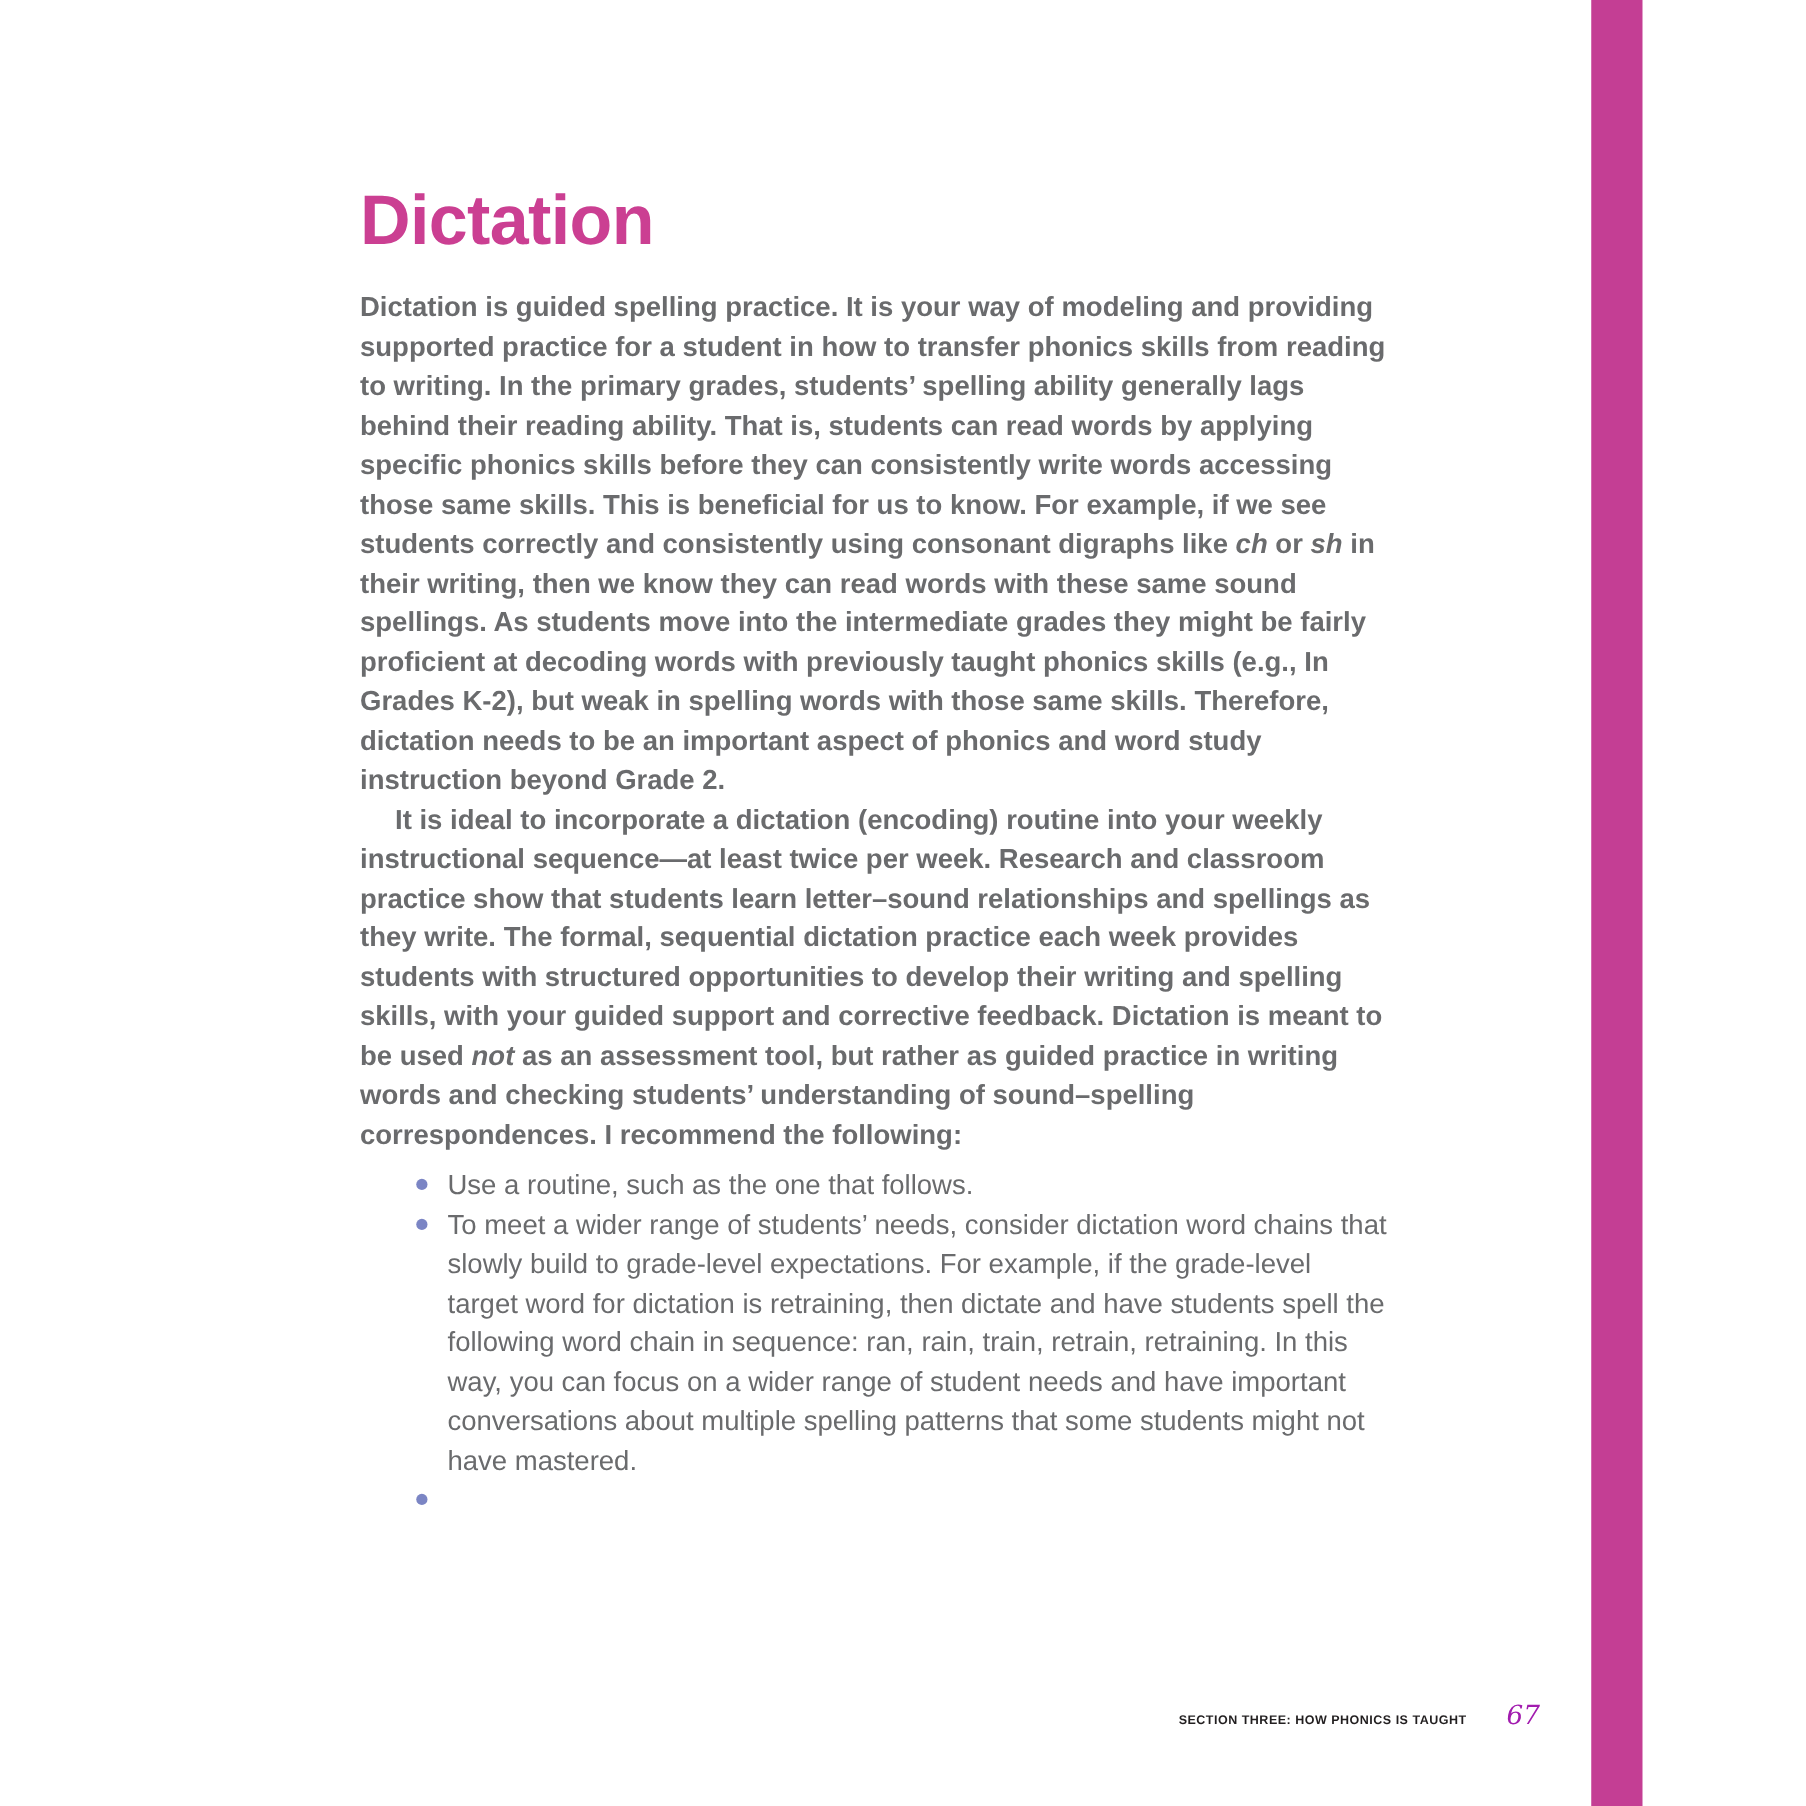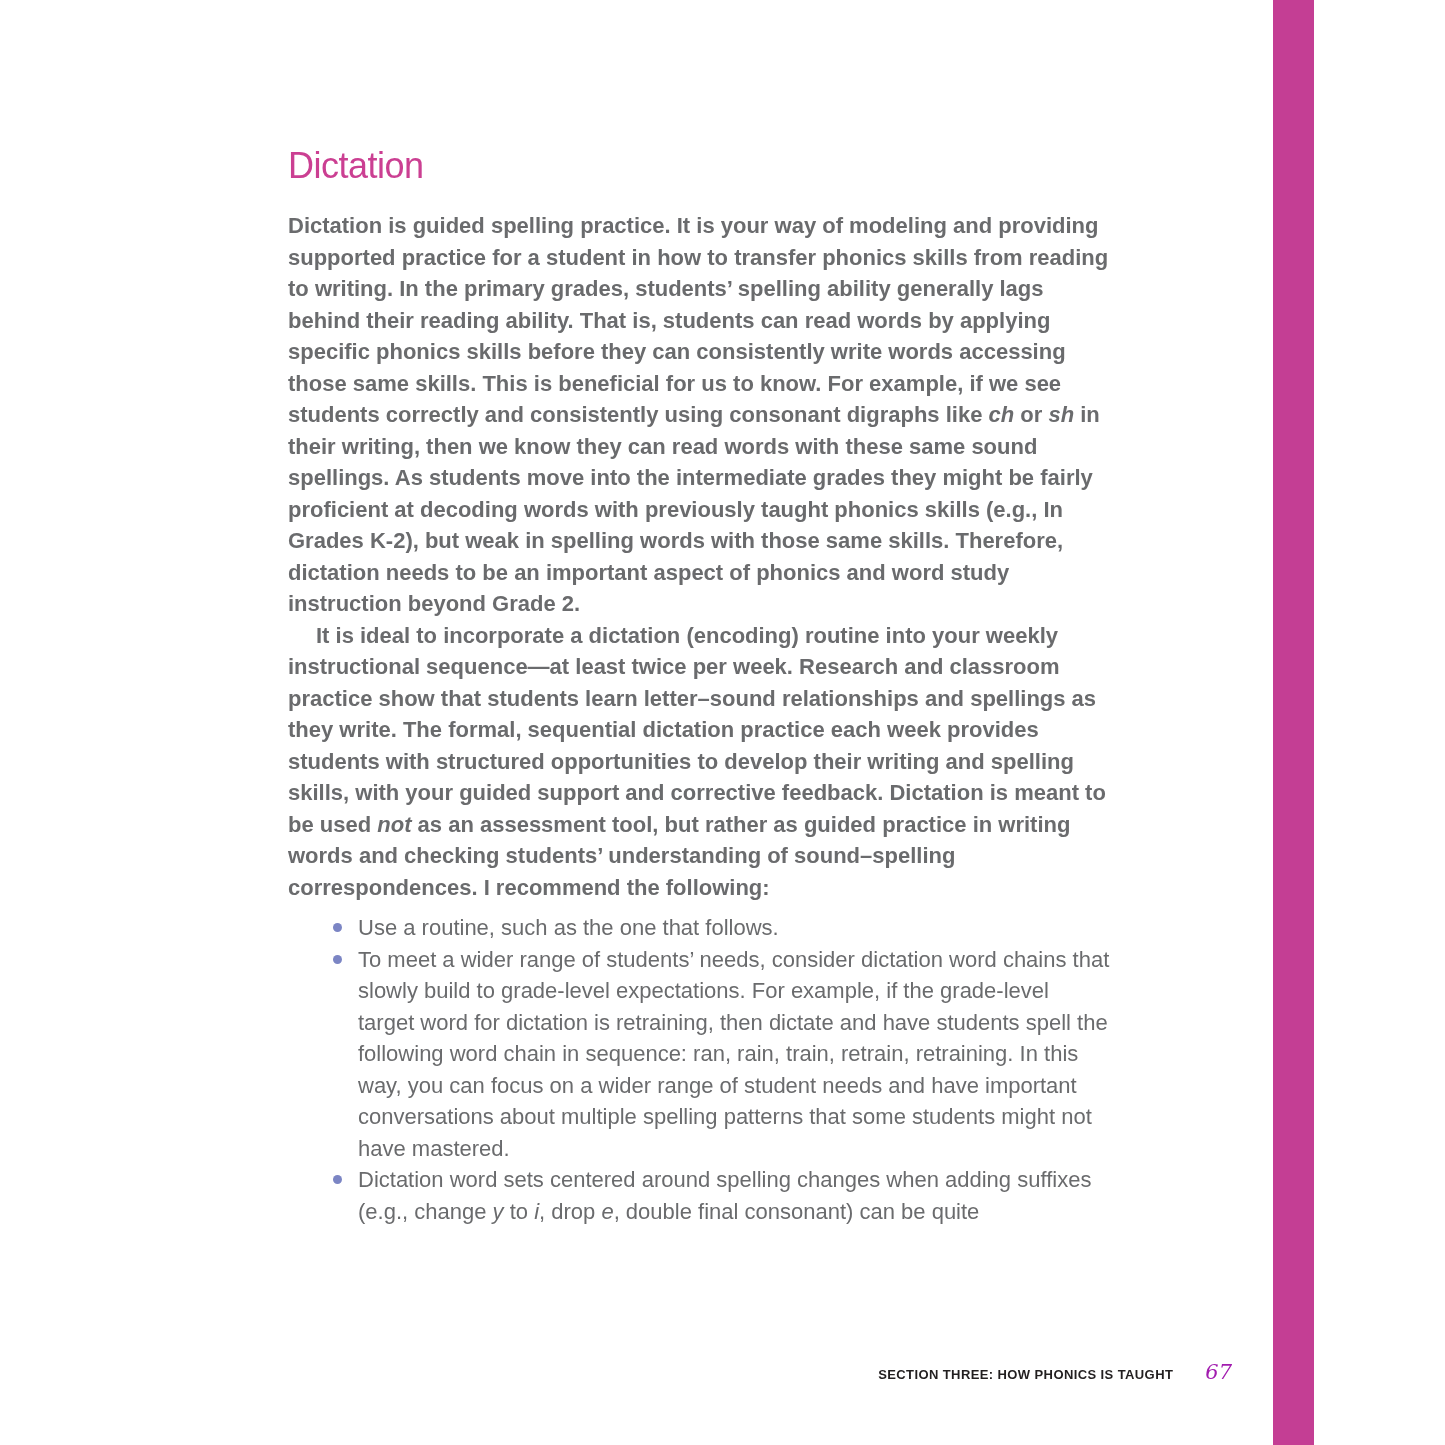--- a/index.html
+++ b/index.html
@@ -19,22 +19,22 @@
   }
   .accent-bar{
     position:absolute;left:1273px;top:0;width:41px;height:1445px;
     background:var(--accent);
   }
   .content{
     position:absolute;left:288px;top:148px;width:822px;
   }
   h1.page-title{
     margin:0 0 26px 0;
-    font-size:36px;line-height:1;
-    font-weight:normal;
+    font-size:56px;line-height:1;
+    font-weight:bold;
     letter-spacing:-0.5px;
     color:var(--heading);
   }
   .para{
     margin:0;
     font-size:22px;line-height:31.5px;
     color:var(--body);
     font-weight:700;
   }
   .para.indent{text-indent:28px;}
@@ -50,21 +50,21 @@
   .dot{
     position:absolute;left:45px;top:11px;
     width:9px;height:9px;border-radius:50%;
     background:var(--bullet);
   }
   .footer{
     position:absolute;top:1360px;right:213px;
     display:flex;align-items:baseline;gap:32px;
   }
   .footer-section{
-    font-size:13px;font-weight:bold;color:#221f20;
+    font-size:10px;font-weight:bold;color:#221f20;
     letter-spacing:0.4px;
   }
   .footer-page{
     font-family:"DejaVu Serif",serif;
     font-style:italic;
     font-size:21px;color:#a21caf;
   }
 </style>
 </head>
 <body>
@@ -75,21 +75,21 @@
     <h1 class="page-title">Dictation</h1>
 
     <div>
         <p class="para"><span>Dictation is guided spelling practice. It is your way of modeling and providing supported practice for a student in how to transfer phonics skills from reading to writing. In the primary grades, students’ spelling ability generally lags behind their reading ability. That is, students can read words by applying specific phonics skills before they can consistently write words accessing those same skills. This is beneficial for us to know. For example, if we see students correctly and consistently using consonant digraphs like </span><span class="it">ch</span><span> or </span><span class="it">sh</span><span> in their writing, then we know they can read words with these same sound spellings. As students move into the intermediate grades they might be fairly proficient at decoding words with previously taught phonics skills (e.g., In Grades K-2), but weak in spelling words with those same skills. Therefore, dictation needs to be an important aspect of phonics and word study instruction beyond Grade 2.</span></p>
         <p class="para indent"><span>It is ideal to incorporate a dictation (encoding) routine into your weekly instructional sequence—at least twice per week. Research and classroom practice show that students learn letter–sound relationships and spellings as they write. The formal, sequential dictation practice each week provides students with structured opportunities to develop their writing and spelling skills, with your guided support and corrective feedback. Dictation is meant to be used </span><span class="it">not</span><span> as an assessment tool, but rather as guided practice in writing words and checking students’ understanding of sound–spelling correspondences. I recommend the following:</span></p>
       </div>
 
     <ul class="bullet-list">
         <li><span class="dot"></span><span><span>Use a routine, such as the one that follows.</span></span></li>
         <li><span class="dot"></span><span><span>To meet a wider range of students’ needs, consider dictation word chains that slowly build to grade-level expectations. For example, if the grade-level target word for dictation is retraining, then dictate and have students spell the following word chain in sequence: ran, rain, train, retrain, retraining. In this way, you can focus on a wider range of student needs and have important conversations about multiple spelling patterns that some students might not have mastered.</span></span></li>
-        <li><span class="dot"></span><span><span>Dictation word sets centered around spelling changes when adding suffixes (e.g., change </span><span class="it">y</span><span> to </span><span class="it">i</span><span>, drop </span><span class="it">e</span><span>, double final consonant) can be quite</span></span></li>
+        <li><span class="dot"></span></li>
       </ul>
   </div>
 
   <div class="footer">
     <span class="footer-section">SECTION THREE: HOW PHONICS IS TAUGHT</span>
     <span class="footer-page">67</span>
   </div>
 
   <div class="accent-bar"></div>
 

